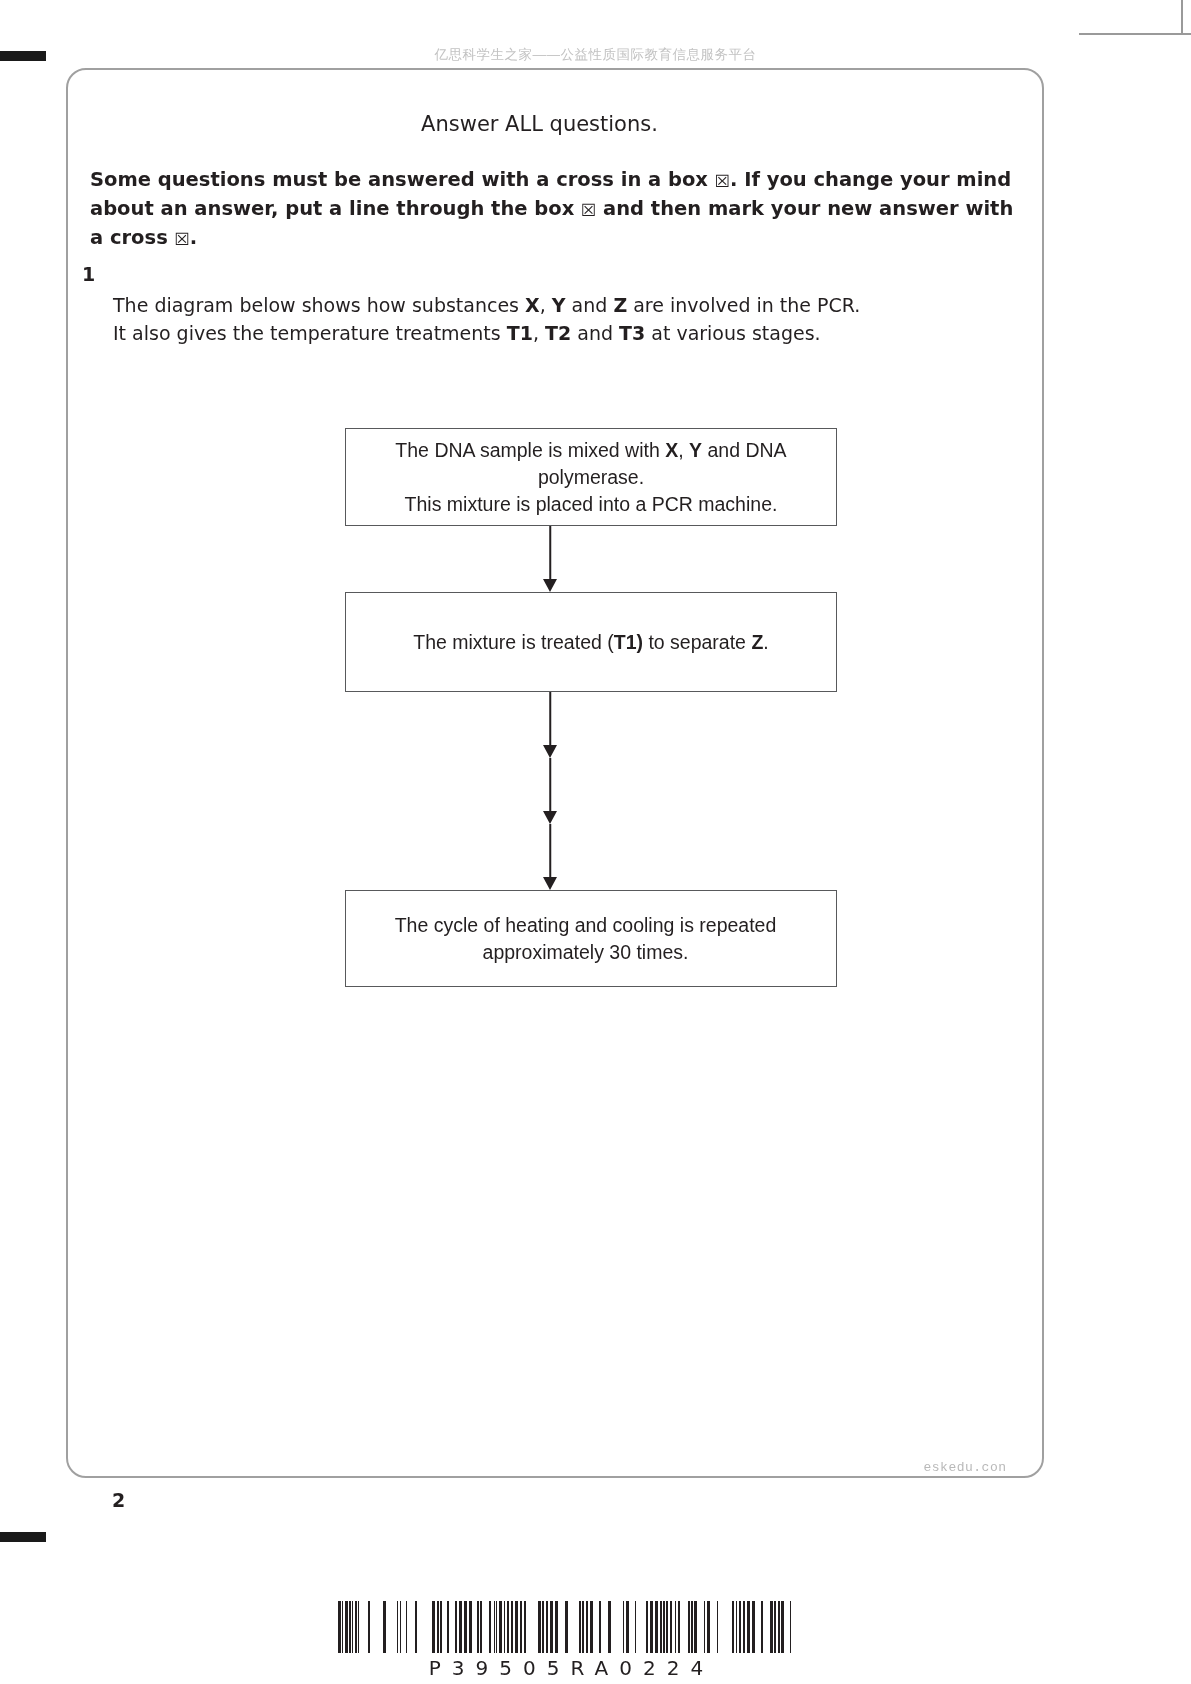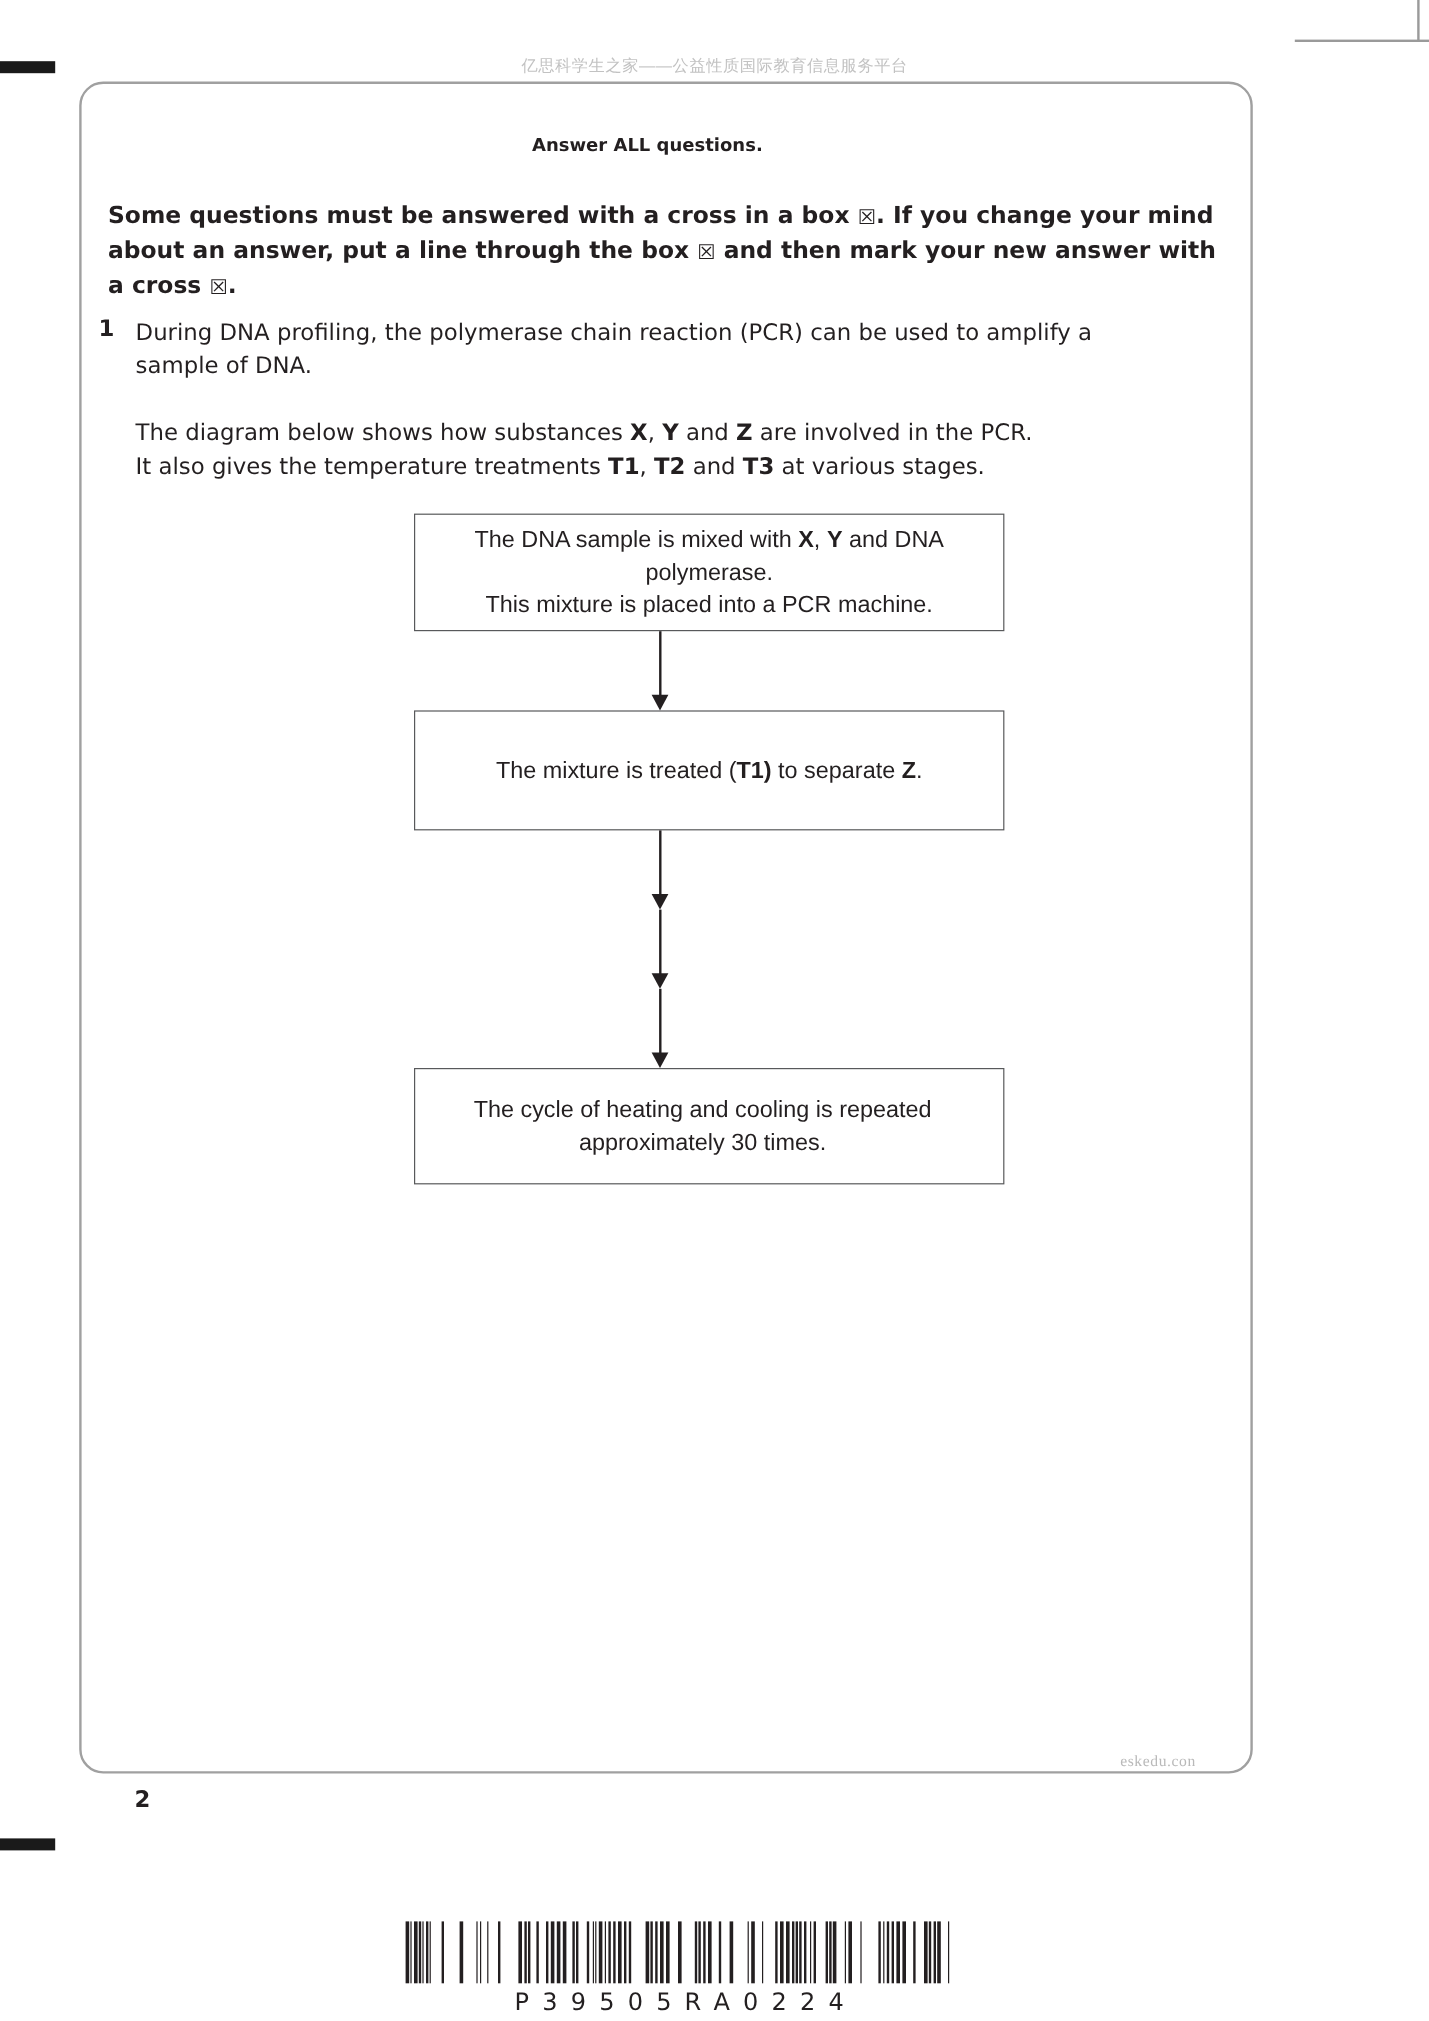--- a/index.html
+++ b/index.html
@@ -66,22 +66,22 @@
   }
 
   
   .heading-main {
     position: absolute;
     left: 0;
     top: 112px;
     width: 1079px;
     text-align: center;
     font-family: "DejaVu Sans", sans-serif;
-    font-weight: bold;
-    font-size: 15px;
+    font-weight: normal;
+    font-size: 21px;
     color: #231f20;
   }
   .heading-sub {
     position: absolute;
     left: 90px;
     top: 165px;
     width: 930px;
     text-align: left;
     font-family: "DejaVu Sans", sans-serif;
     font-weight: bold;
@@ -169,21 +169,21 @@
     transform: translateX(-50%);
   }
 
   
   .site-credit {
     position: absolute;
     left: 900px;
     top: 1460px;
     width: 130px;
     text-align: center;
-    font-family: Liberation Serif, serif;
+    font-family: Liberation Mono, monospace;
     font-size: 13px;
     color: #b9b9b9;
     letter-spacing: 0.5px;
   }
   .page-number {
     position: absolute;
     left: 112px;
     top: 1489px;
     font-family: "DejaVu Sans", sans-serif;
     font-weight: bold;
@@ -225,21 +225,20 @@
 
 <div class="heading-main">Answer ALL questions.</div>
 
 <div class="heading-sub">
   <span>Some questions must be answered with a cross in a box </span><span class="xbox">☒</span><span>. If you change your mind about an answer, put a line through the box </span><span class="xbox">☒</span><span> and then mark your new answer with a cross </span><span class="xbox">☒</span><span>.</span>
 </div>
 
 <div class="q-number">1</div>
 
 <div class="q-body">
-  <div>During DNA profiling, the polymerase chain reaction (PCR) can be used to amplify a sample of DNA.</div>
   <div class="para2">
     <div><span>The diagram below shows how substances </span><b>X</b><span>, </span><b>Y</b><span> and </span><b>Z</b><span> are involved in the PCR.</span></div>
     <div><span>It also gives the temperature treatments </span><b>T1</b><span>, </span><b>T2</b><span> and </span><b>T3</b><span> at various stages.</span></div>
   </div>
 </div>
 
 <div class="flow" id="flow-root">
     <div class="flow-box" style="height: 98px;">
       <div><span>The DNA sample is mixed with </span><b>X</b><span>, </span><b>Y</b><span> and DNA polymerase.</span><br><span>This mixture is placed into a PCR machine.</span></div>
     </div>

